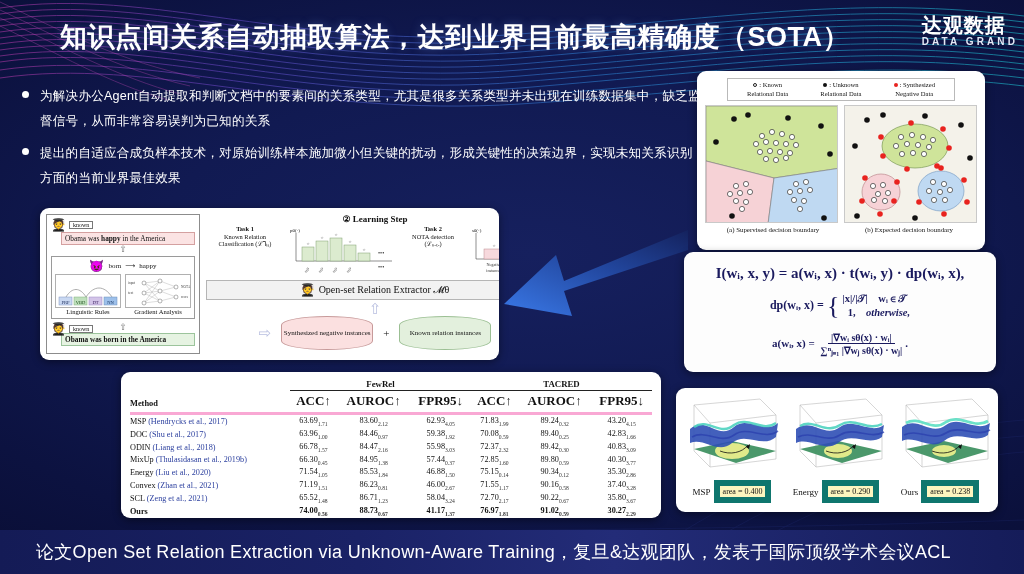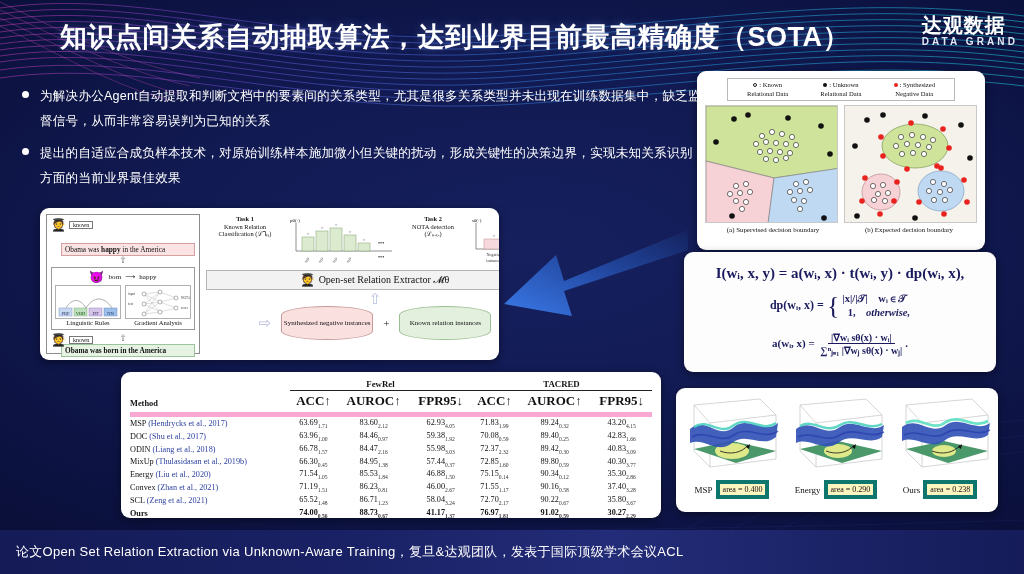--- a/index.html
+++ b/index.html
@@ -81,21 +81,21 @@
 
   
   #fig-surfaces { left:676px; top:388px; width:322px; height:124px; padding:5px 4px 3px 4px; }
   .surfrow { display:flex; gap:2px; height:86px; }
   .surf { position:relative; width:104px; height:86px; }
   .srow2 { display:flex; margin-top:1px; }
   .scell { width:104px; display:flex; align-items:center; justify-content:center; gap:3px; }
   .slabel { font-family:"Liberation Serif", serif; font-size:9px; color:#111; }
   .sarea {
     font-family:"Liberation Serif", serif; font-size:8px; color:#111;
-    background:#fdf5bf; border:4px solid #0f766e; padding:1px 3px; white-space:nowrap;
+    background:#fdf5bf; border:6px solid #0f766e; padding:1px 3px; white-space:nowrap;
   }
 
   
   #fig-frame { left:40px; top:208px; width:459px; height:152px; padding:6px; }
   .fr-inner { display:flex; gap:6px; height:100%; }
   .fr-left { width:156px; border:1px solid #8c8c8c; position:relative; padding:4px; }
   .fr-right { flex:1; position:relative; }
   .emoji { font-size:12px; line-height:12px; }
   .tagbox {
     display:inline-block; border:1px solid #777; background:#fff;
@@ -130,35 +130,35 @@
   #blue-arrow { position:absolute; left:498px; top:228px; width:190px; height:100px; z-index:4; }
 
   
   #fig-table { left:121px; top:372px; width:540px; height:146px; padding:7px 9px 4px 9px; }
   table.res { border-collapse:collapse; width:100%; font-family:"Liberation Serif", serif; color:#111; }
   table.res th, table.res td { padding:0; }
   .th-method { font-size:8.4px; font-weight:bold; text-align:left; vertical-align:bottom; padding-bottom:4px !important; width:160px; }
   .grp { font-size:8.8px; font-weight:bold; text-align:center; padding-bottom:1px !important; }
   .grp-rule { border-bottom:1px solid #222;text-align:center; }
   .sub { font-size:13px; text-align:center; padding:2px 0 3px 0 !important; }
-  .rule-top { border-top:5px solid #f9a8d4; }
+  .rule-top { border-top:3px solid #f9a8d4; }
   .rule-bot { border-bottom:1px solid #222; }
   td.m { font-size:8.2px; text-align:left; padding:1.1px 0 !important; white-space:nowrap; }
   td.v { font-size:8.2px; text-align:center; padding:1.1px 0 !important; white-space:nowrap; }
   .cite { color:#2b3f9e; }
   .sd { font-size:5.6px; vertical-align:sub; color:#333; }
   tr.ours td { font-weight:bold; }
 
   
   #footer {
     position:absolute; left:0; bottom:0; width:1024px; height:44px; z-index:7;
     background:linear-gradient(90deg,#141b56 0%,#1a2266 35%,#232c78 60%,#151c59 100%);
     display:flex; align-items:center;
   }
-  #footer .ftxt { color:#ffffff; font-size:13px; padding-left:16px; letter-spacing:.3px; }
+  #footer .ftxt { color:#ffffff; font-size:18px; padding-left:36px; letter-spacing:.3px; }
 </style>
 </head>
 <body>
 
 <div id="slide">
 
   <svg class="waves" viewBox="0 0 1024 120" preserveAspectRatio="none">
     <defs>
       <linearGradient id="wg" x1="0" y1="0" x2="1" y2="0">
         <stop offset="0%" stop-color="#b63aa8"></stop>
@@ -458,21 +458,21 @@
   </div>
 
   <div class="card" id="fig-frame">
     <div class="fr-inner">
 
       <div class="fr-left">
         <div style="display:flex;align-items:center;gap:3px;">
           <span class="emoji">🧑‍🎓</span>
           <span class="tagbox">known</span>
         </div>
-        <div class="sent pink" style="margin:12px 0 0 10px;">
+        <div class="sent pink" style="margin:1px 0 0 10px;">
           Obama was <b>happy</b> in the America
         </div>
         <div class="upar">⇧</div>
         <div class="subbox">
           <div style="display:flex;align-items:center;justify-content:center;gap:4px;font-family:'Liberation Serif',serif;font-size:7px;color:#111;">
             <span class="emoji">😈</span>
             <span>born</span>
             <span>⟶</span>
             <span>happy</span>
           </div>
@@ -528,20 +528,21 @@
           <span class="tagbox">known</span>
         </div>
         <div class="upar" style="margin-top:-12px;">⇧</div>
         <div class="sent green" style="margin:1px 0 0 10px;font-weight:bold;">
           Obama was <b>born</b> in the America
         </div>
         <div class="stepname">① Synthesis Step</div>
       </div>
 
       <div class="fr-right">
+        <div style="text-align:center;font-family:'Liberation Serif',serif;font-size:9px;font-weight:bold;color:#111;">② Learning Step</div>
 
         <div style="display:flex;align-items:flex-start;gap:4px;margin-top:1px;">
           <div style="width:78px;">
             <div class="tasklab" style="font-weight:bold;">Task 1</div>
             <div class="tasklab">Known Relation</div>
             <div class="tasklab">Classification (ℒꓶₗₛ)</div>
           </div>
           <div>
             <svg viewBox="0 0 108 50" width="108" height="50">
               <text x="2" y="7" font-size="5" fill="#111" font-family="Liberation Serif, serif">pθ(·)</text>

